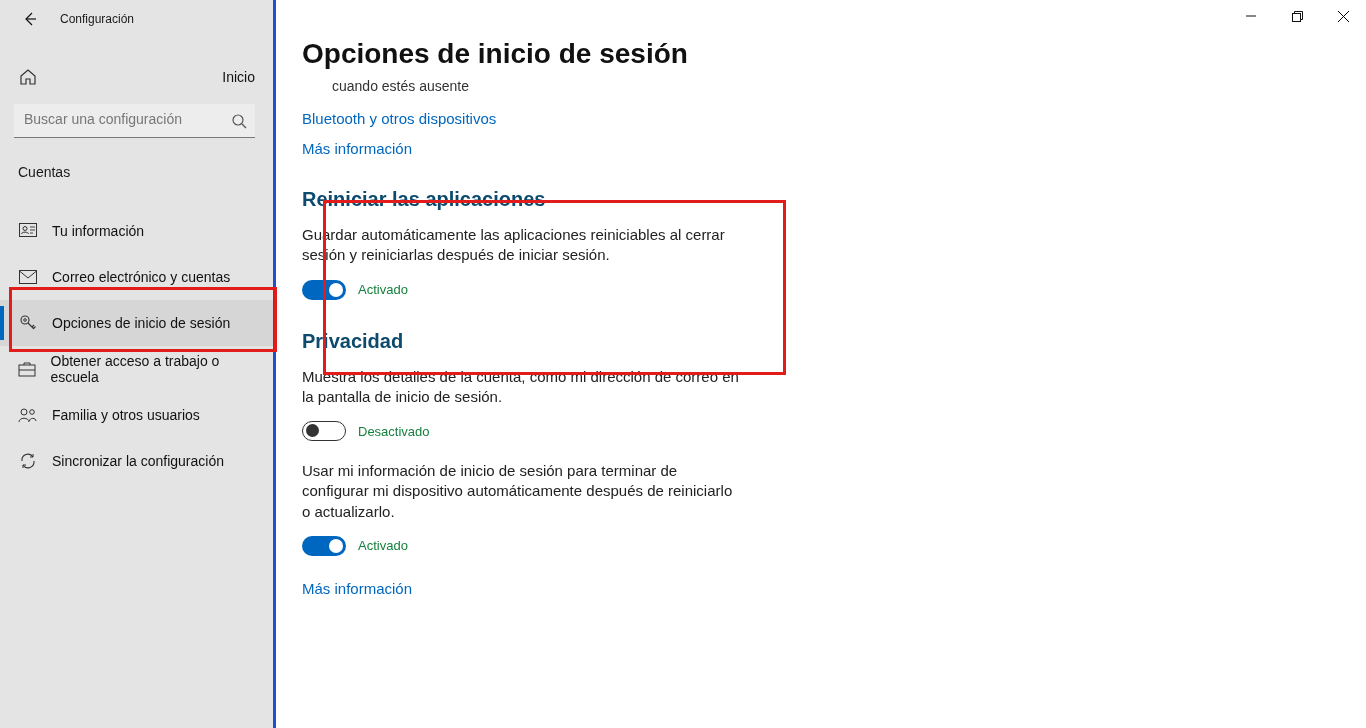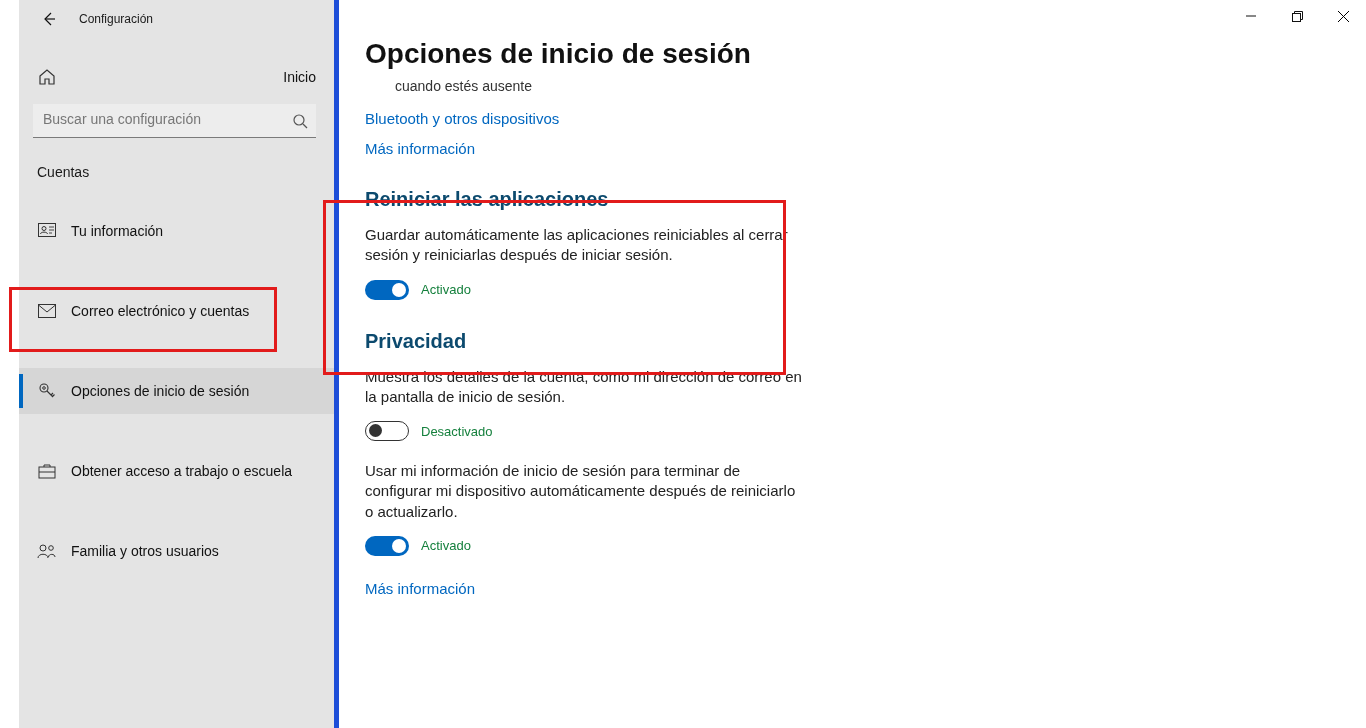--- a/index.html
+++ b/index.html
@@ -1,38 +1,38 @@
 <!DOCTYPE html>
 <html><head>
 <meta charset="utf-8">
 <style>
   * { box-sizing: border-box; margin: 0; padding: 0; font-family: "Segoe UI", Tahoma, sans-serif; }
   html, body { width: 1366px; height: 728px; overflow: hidden; background: #fff; }
 
   .app { display: flex; width: 100%; height: 100%; }
 
   
-  .sidebar { width: 320px; height: 100%; background: #e4e4e4; border-right: 5px solid #1d4ed8; display: flex; flex-direction: column; margin-left: 19px; }
+  .sidebar { width: 276px; height: 100%; background: #e4e4e4; border-right: 3px solid #1d4ed8; display: flex; flex-direction: column; }
   .titlebar-left { height: 38px; display: flex; align-items: center; padding-left: 14px; }
   .back-btn { width: 32px; height: 32px; display: flex; align-items: center; justify-content: center; cursor: pointer; border-radius: 4px; }
   .app-title { font-size: 12px; color: #1a1a1a; margin-left: 14px; }
 
   .home-row { display: flex; align-items: center; padding: 10px 18px 10px 18px; margin-top: 20px; cursor: pointer; justify-content: space-between; }
   .home-row .icon { width: 20px; display: flex; justify-content: center; }
   .home-row .label { font-size: 14px; margin-left: 14px; color: #111; }
 
   .search-wrap { padding: 8px 18px 8px 14px; }
   .search-box { position: relative; }
   .search-box input { width: 100%; height: 34px; background: #fff0; border: none; border-bottom: 1px solid #7a7a7a; padding: 0 34px 4px 10px; font-size: 14px; color: #555; outline: none; background: rgba(255,255,255,0.35); }
   .search-box input::placeholder { color: #777; }
   .search-icon { position: absolute; right: 8px; top: 50%; transform: translateY(-50%); }
 
   .section-label { font-size: 14px; font-weight: 400; color: #1a1a1a; padding: 18px 18px 8px 18px; }
 
-  .nav { display: flex; flex-direction: column; margin-top: 20px; gap: 34px; }
+  .nav { display: flex; flex-direction: column; margin-top: 20px; }
   .nav-item { display: flex; align-items: center; height: 46px; padding: 0 18px; cursor: pointer; position: relative; }
   .nav-item.active { background: #d6d6d6; }
   .nav-item.active::before { content: ""; position: absolute; left: 0; top: 6px; bottom: 6px; width: 4px; background: #0067c0; }
   .nav-item .icon { width: 20px; display: flex; justify-content: center; color: #333; }
   .nav-item .label { font-size: 14px; margin-left: 14px; color: #111; }
 
   
   .main { flex: 1; height: 100%; display: flex; flex-direction: column; position: relative; background: #fff; }
   .titlebar-right { height: 32px; display: flex; justify-content: flex-end; }
   .win-btn { width: 46px; height: 32px; display: flex; align-items: center; justify-content: center; cursor: pointer; }
@@ -151,20 +151,31 @@
           <svg width="20" height="16" viewBox="0 0 20 16">
               <circle cx="6" cy="5" r="3" fill="none" stroke="#333"></circle>
               <path d="M1 15 C1 10 11 10 11 15" fill="none" stroke="#333"></path>
               <circle cx="14" cy="5" r="2.3" fill="none" stroke="#333"></circle>
               <path d="M11.5 14 C11.5 10.5 18 10.5 18 14" fill="none" stroke="#333"></path>
             </svg>
         </span>
         <span class="label">Familia y otros usuarios</span>
       </div>
 
+      <div class="nav-item">
+        <span class="icon">
+          <svg width="18" height="18" viewBox="0 0 18 18">
+              <path d="M3 9 A6 6 0 0 1 14 5" fill="none" stroke="#333" stroke-width="1.1"></path>
+              <path d="M14 2 L14 5 L11 5" fill="none" stroke="#333"></path>
+              <path d="M15 9 A6 6 0 0 1 4 13" fill="none" stroke="#333" stroke-width="1.1"></path>
+              <path d="M4 16 L4 13 L7 13" fill="none" stroke="#333"></path>
+            </svg>
+        </span>
+        <span class="label">Sincronizar la configuración</span>
+      </div>
     </div>
   </div>
 
   <div class="main">
 
     <div class="titlebar-right">
       <div class="win-btn">
         <svg width="10" height="10" viewBox="0 0 10 10">
             <path d="M0 5 H10" stroke="#111" stroke-width="1"></path>
           </svg>

